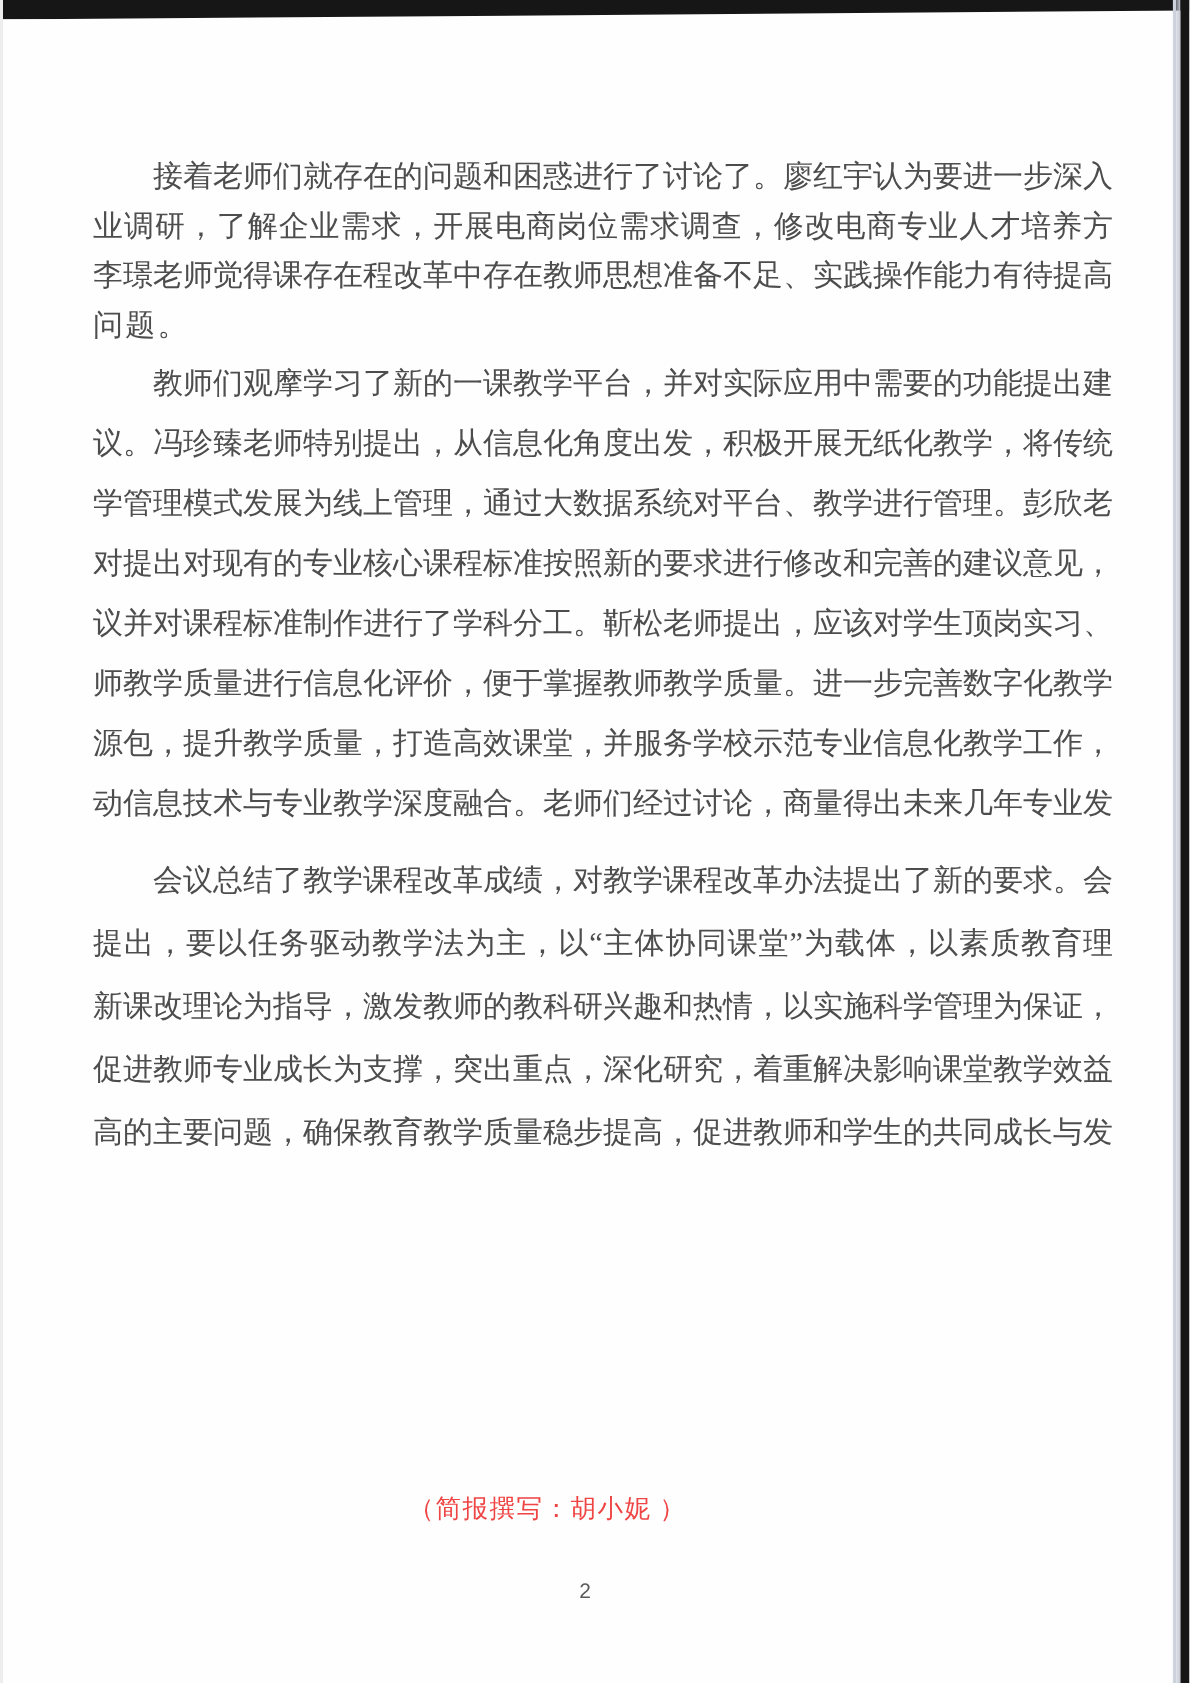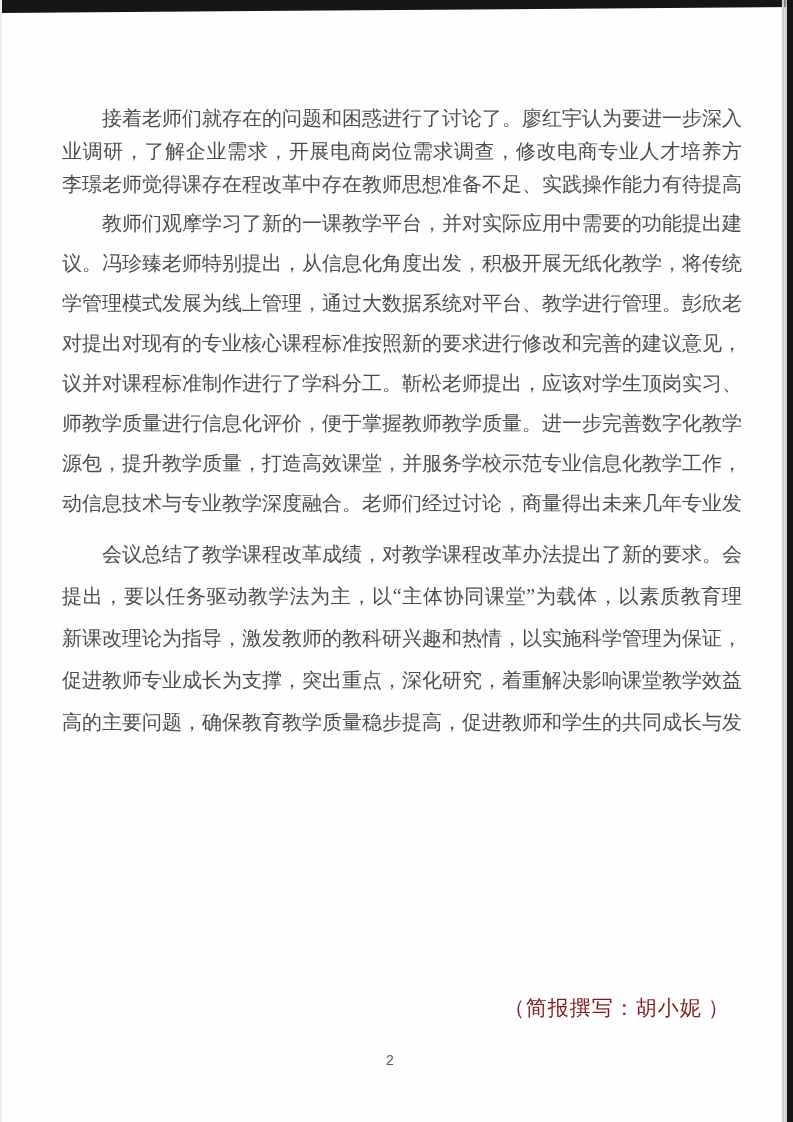--- a/index.html
+++ b/index.html
@@ -67,23 +67,23 @@
   .p2 { margin-top: 10px; }
   .first-line { padding-left: 40px; }
   .last-line-left {
     text-align-last: left;
     letter-spacing: 1.5px;
   }
   .signature {
     position: absolute;
     top: 994px; left: 0;
     width: 730px;
-    text-align: right;
-    color: #7f1d1d;
-    font-size: 21px;
+    text-align: center;
+    color: #ef4444;
+    font-size: 17px;
     letter-spacing: 1px;
   }
   .page-number {
     position: absolute;
     top: 1052px; left: 0;
     width: 780px;
     text-align: center;
     color: #5a5a5a;
     font-size: 14px;
     font-family: "Liberation Sans", "DejaVu Sans", sans-serif;
@@ -98,20 +98,21 @@
   <div class="scan-left-line"></div>
   <div class="scan-right-line"></div>
   <div class="scan-right-shadow"></div>
   <div class="scan-right-black"></div>
 
   <div class="doc-body">
       <div class="paragraph p0">
         <div class="line first-line">接着老师们就存在的问题和困惑进行了讨论了。廖红宇认为要进一步深入企</div>
         <div class="line">业调研，了解企业需求，开展电商岗位需求调查，修改电商专业人才培养方案；</div>
         <div class="line">李璟老师觉得课存在程改革中存在教师思想准备不足、实践操作能力有待提高的</div>
+        <div class="line last-line-left">问题。</div>
       </div>
       <div class="paragraph p1">
         <div class="line first-line">教师们观摩学习了新的一课教学平台，并对实际应用中需要的功能提出建</div>
         <div class="line">议。冯珍臻老师特别提出，从信息化角度出发，积极开展无纸化教学，将传统教</div>
         <div class="line">学管理模式发展为线上管理，通过大数据系统对平台、教学进行管理。彭欣老师</div>
         <div class="line">对提出对现有的专业核心课程标准按照新的要求进行修改和完善的建议意见，会</div>
         <div class="line">议并对课程标准制作进行了学科分工。靳松老师提出，应该对学生顶岗实习、教</div>
         <div class="line">师教学质量进行信息化评价，便于掌握教师教学质量。进一步完善数字化教学资</div>
         <div class="line">源包，提升教学质量，打造高效课堂，并服务学校示范专业信息化教学工作，推</div>
         <div class="line">动信息技术与专业教学深度融合。老师们经过讨论，商量得出未来几年专业发展</div>

